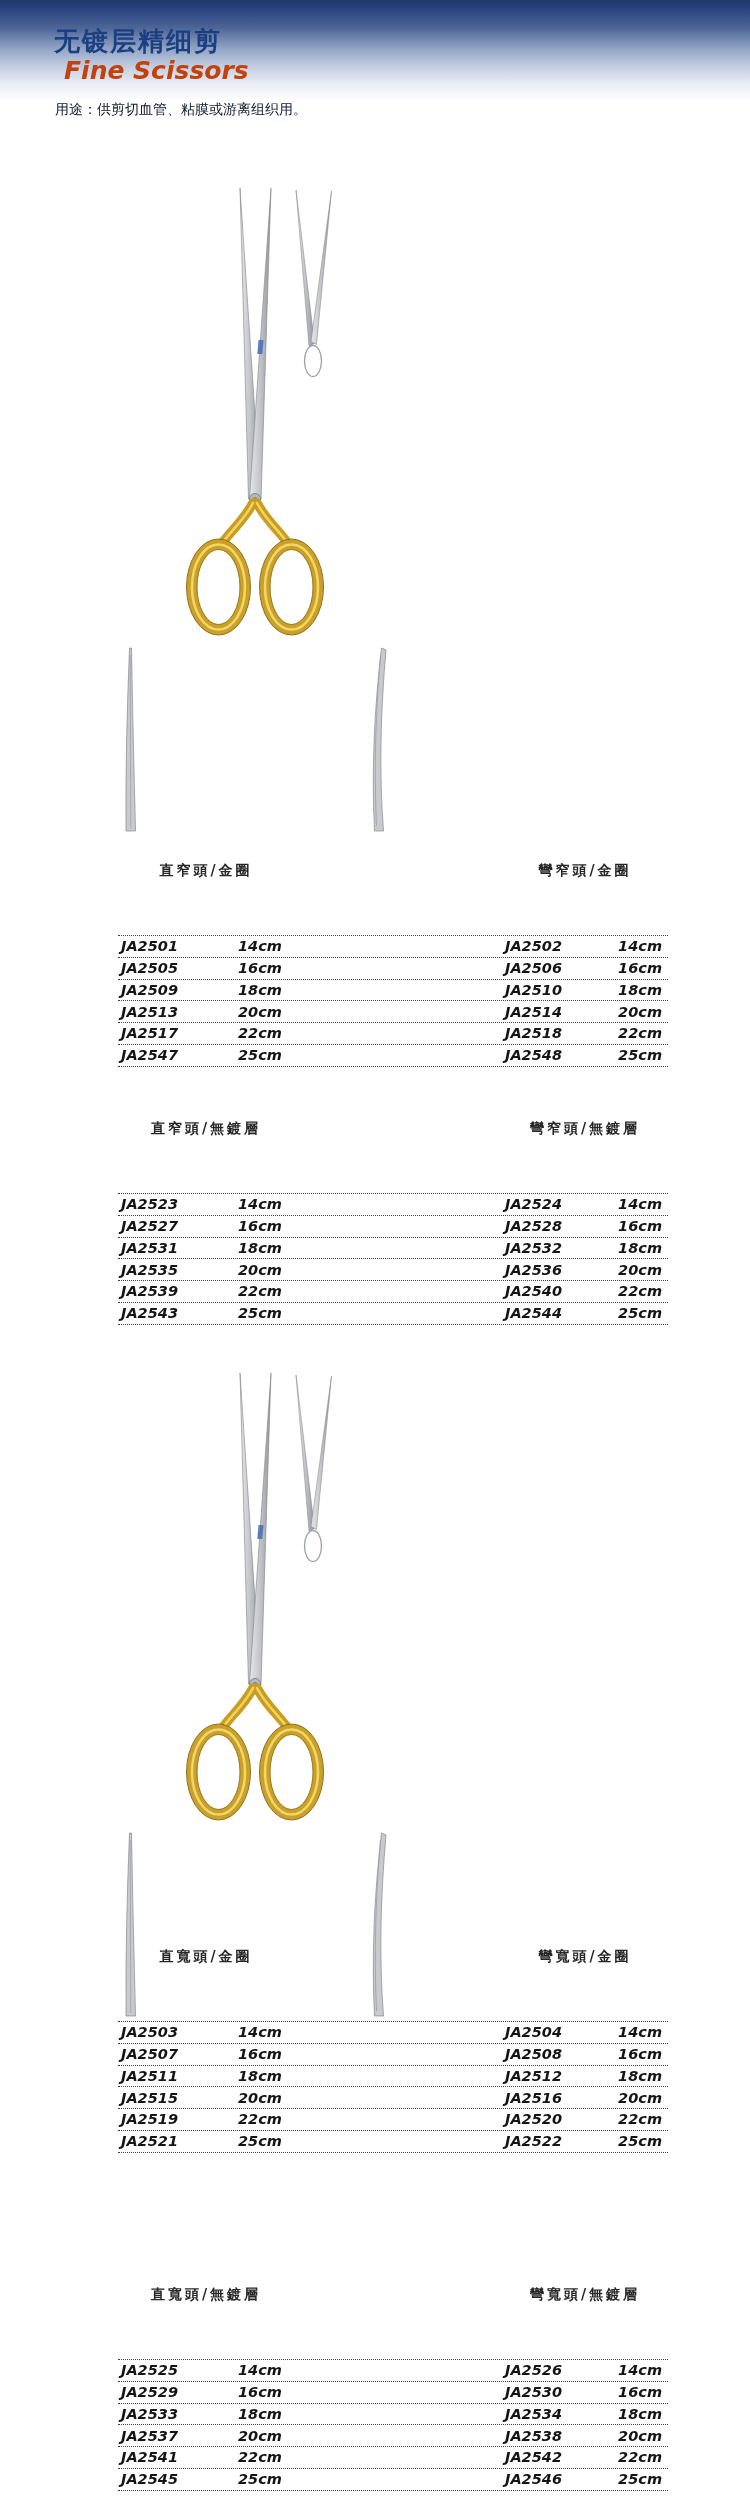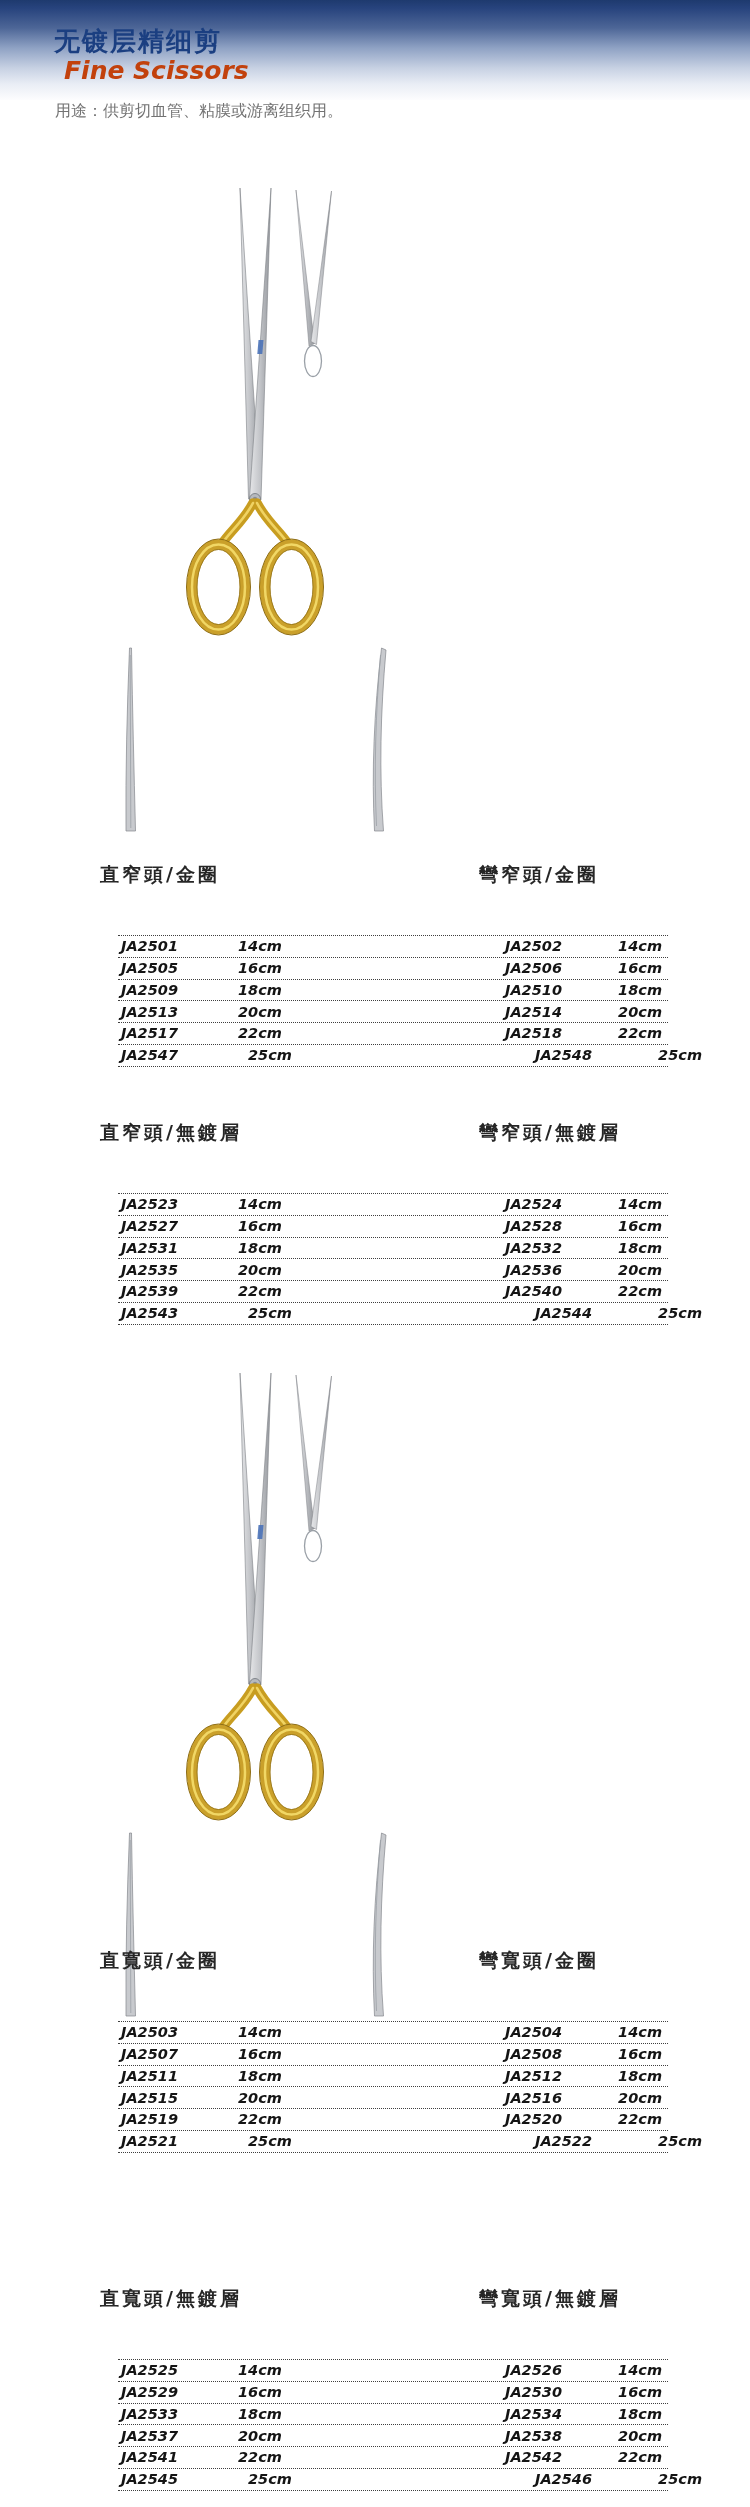--- a/index.html
+++ b/index.html
@@ -7,36 +7,36 @@
         font-family:"DejaVu Sans",sans-serif;}
 
   
   .header-band{position:absolute;left:0;top:0;width:750px;height:100px;
     background:linear-gradient(180deg,#1e3a6e 0%,#27437d 8%,#4d6697 28%,#8fa2c4 48%,
                #c7d1e3 68%,#e9edf5 84%,#fdfdfe 100%);}
   .title-zh{position:absolute;left:54px;top:24px;font-size:26px;font-weight:bold;
     color:#1b3f81;letter-spacing:2px;white-space:nowrap;}
   .title-en{position:absolute;left:56px;top:56px;font-size:25px;font-style:italic;
     font-weight:bold;color:#c2410c;white-space:nowrap;margin-left:8px;}
-  .usage{position:absolute;left:55px;top:101px;font-size:16px;color:#737373;white-space:nowrap;}
+  .usage{position:absolute;left:55px;top:101px;font-size:14px;color:#0f172a;white-space:nowrap;}
 
   
   .illu{position:absolute;left:0;width:750px;height:690px;}
 
   
   .table-block{position:absolute;left:0;width:750px;height:195px;}
-  .tb-title{position:absolute;top:0;width:212px;font-size:19px;
+  .tb-title{position:absolute;top:0;width:212px;text-align:center;font-size:14px;
     font-weight:bold;color:#262626;letter-spacing:3px;white-space:nowrap;
     font-family:"DejaVu Serif","DejaVu Sans",serif;}
   .tb-title-left{left:100px;}
   .tb-title-right{left:479px;}
   .spec-table{position:absolute;top:64px;left:118px;width:550px;margin-top:9px;}
   .trow{display:grid;grid-template-columns:120px 122px 145px 100px 63px;
     height:20.8px;align-items:center;border-top:1.5px dotted #3f3f3f;}
-  .trow:last-child{border-bottom:1.5px dotted #3f3f3f;gap:10px;}
+  .trow:last-child{border-bottom:1.5px dotted #3f3f3f;}
   .cell{font-size:14.5px;font-style:italic;font-weight:bold;color:#141414;
     white-space:nowrap;line-height:1;}
   .code1{padding-left:3px;}
   .size2{text-align:right;padding-right:6px;}
 </style>
 </head>
 <body>
 
 <div class="page">
 

